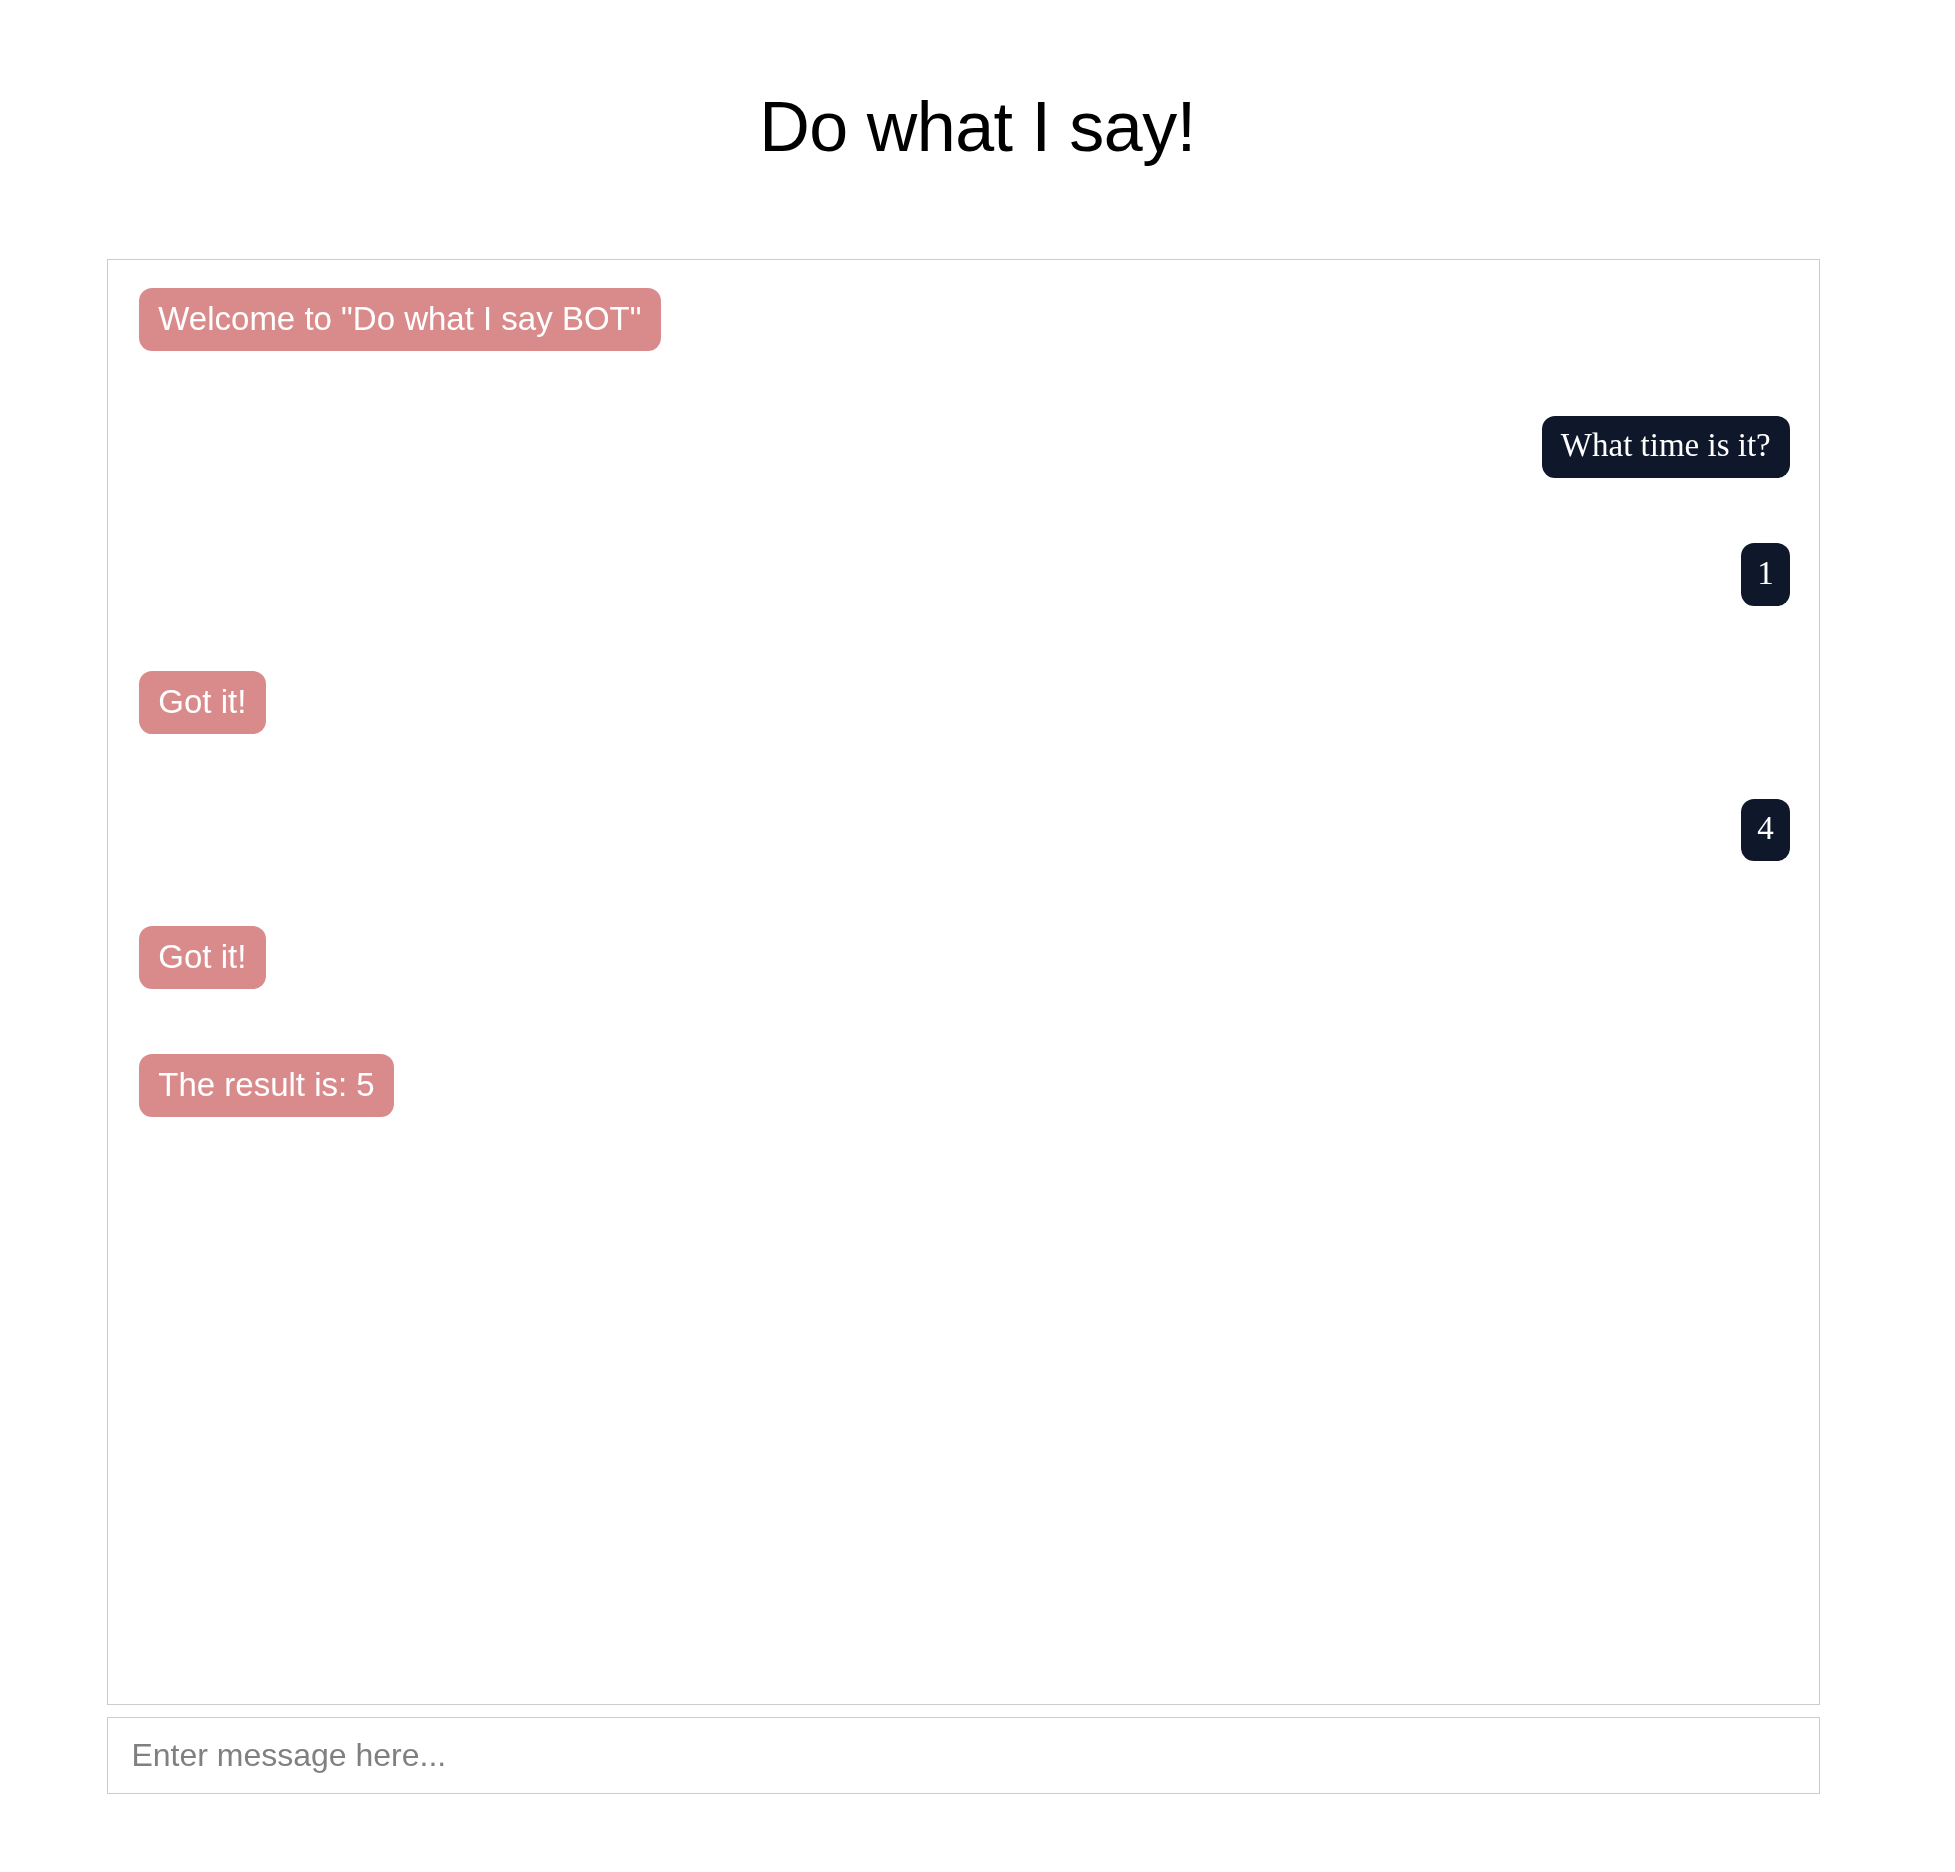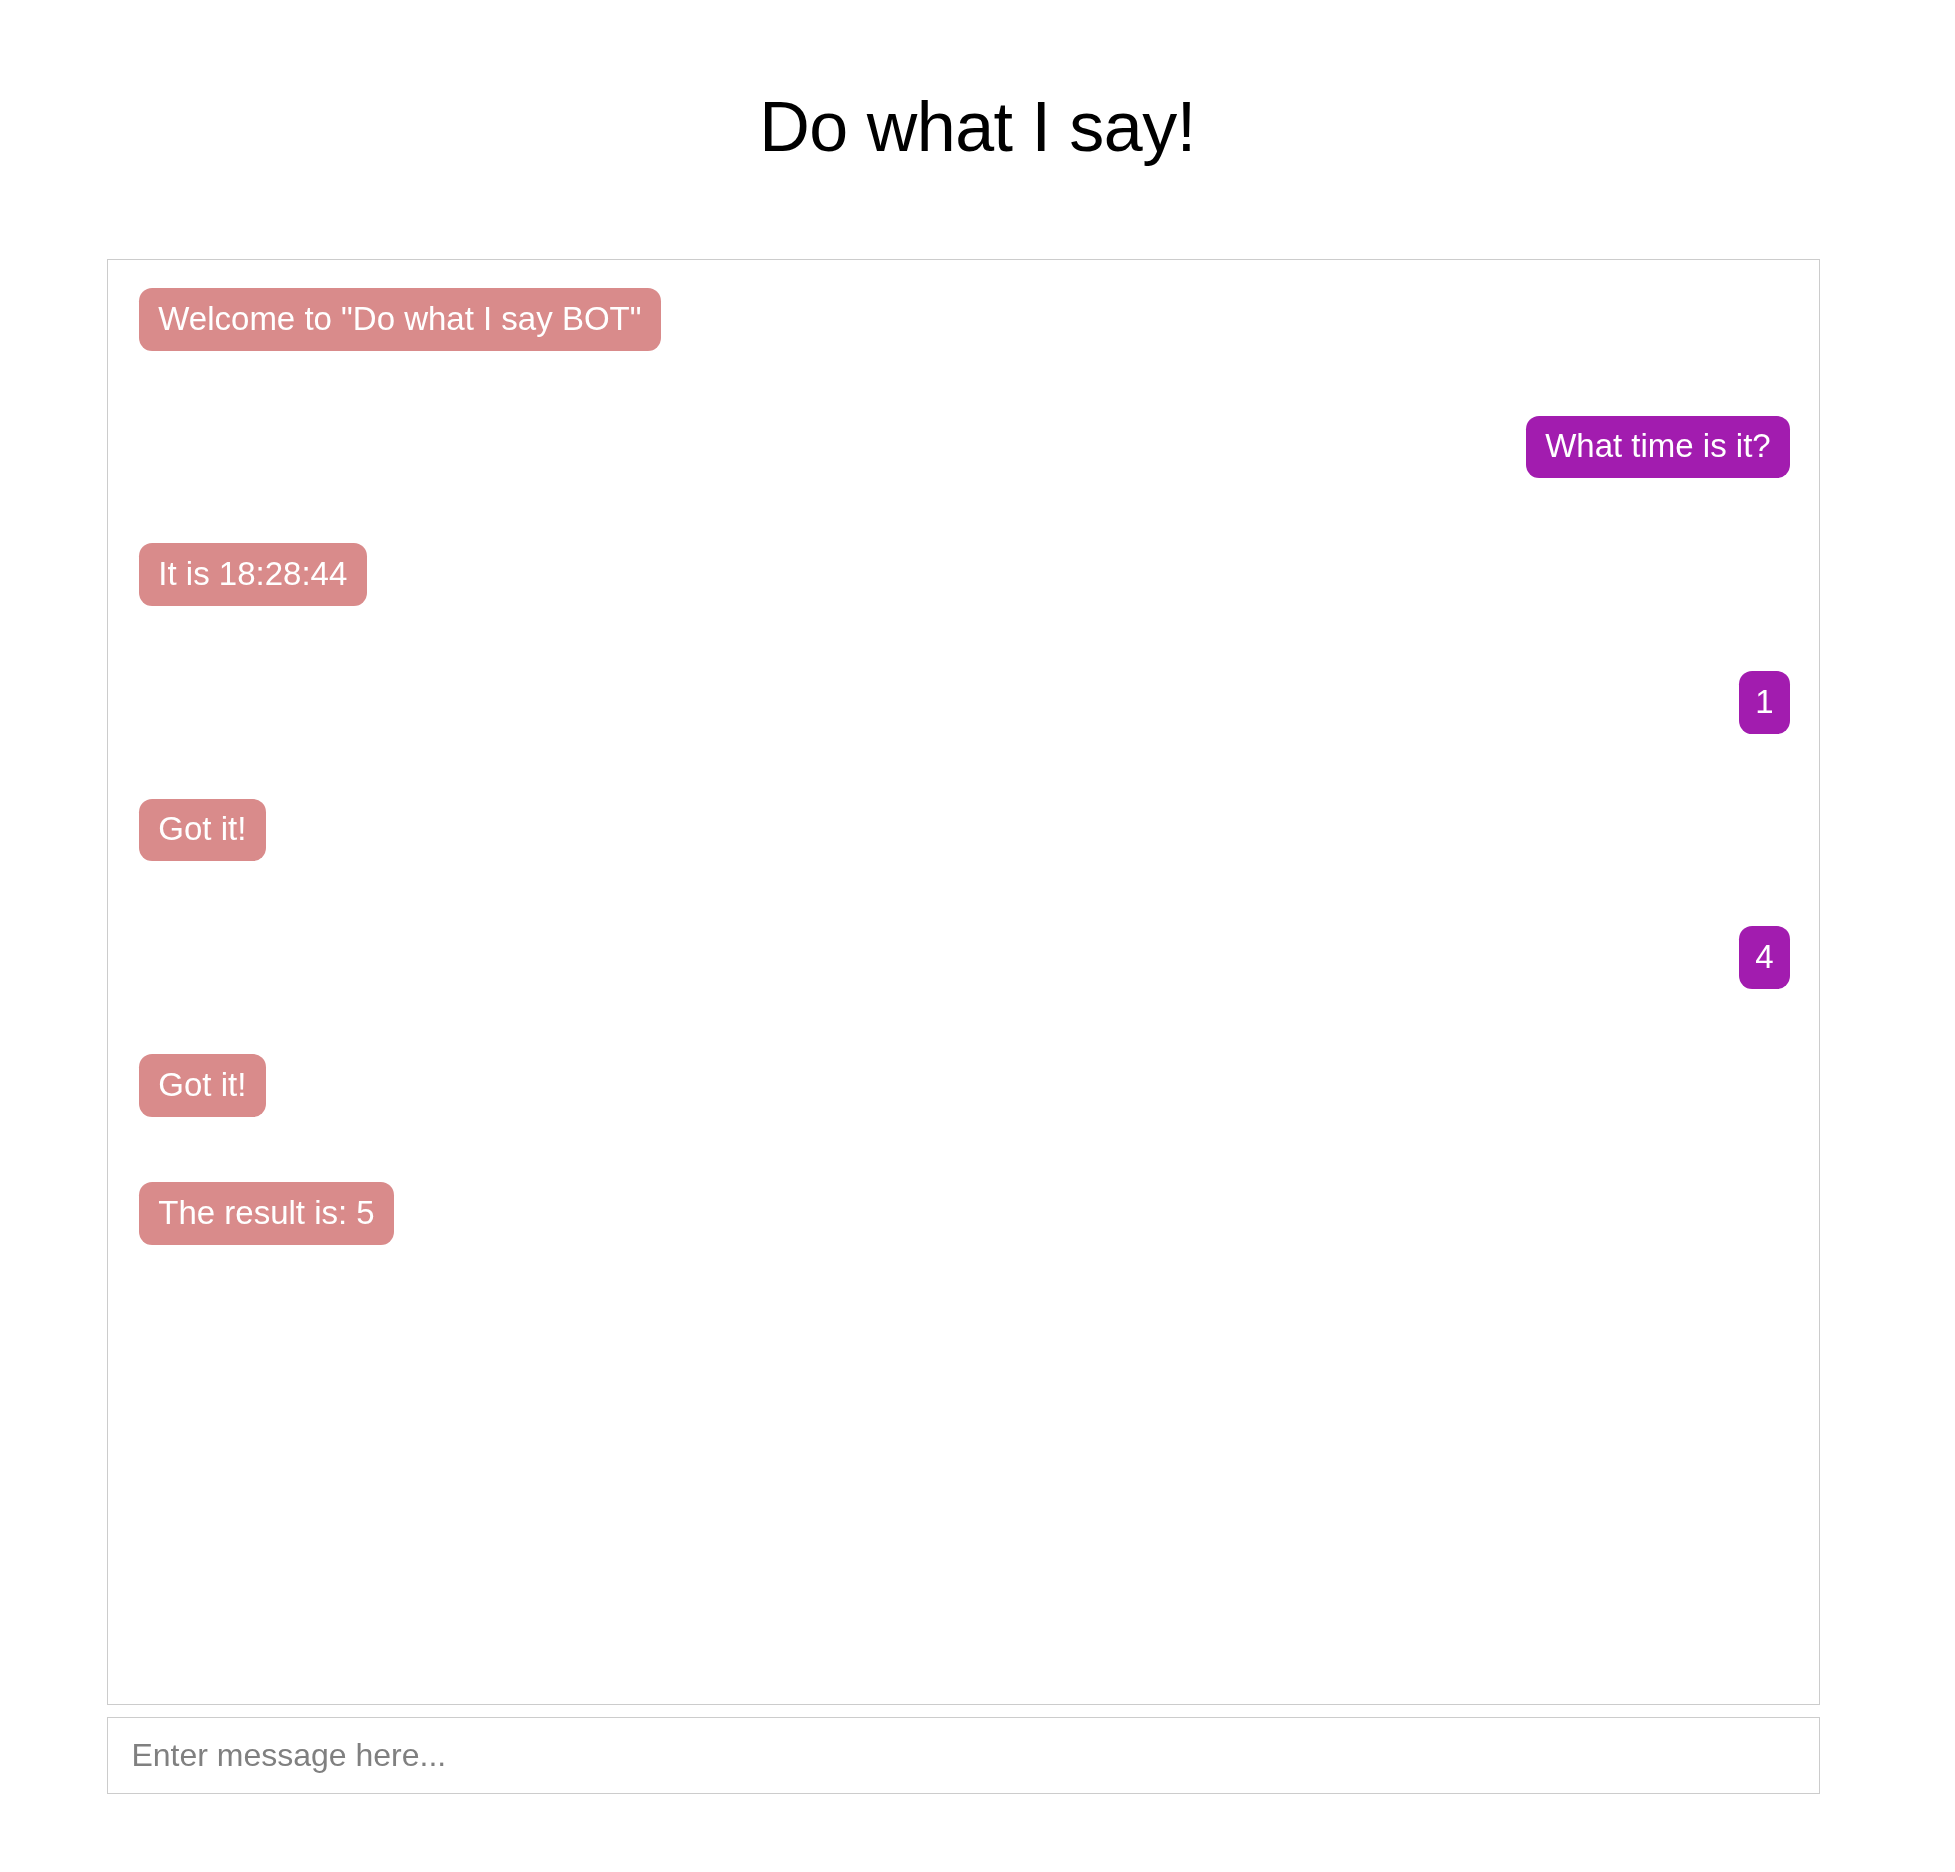--- a/index.html
+++ b/index.html
@@ -53,21 +53,21 @@
     display: inline-block;
     border-radius: 13.2px;
     padding: 13.7px 19.3px 16px 19.3px;
     font-size: 33px;
     line-height: 1.0;
     color: #ffffff;
     white-space: pre;
     max-width: 1324px;
   }
   .bubble.bot { background: #d98b8b; }
-  .bubble.user { background: #a21caf; }
+  .bubble.user { background: #0f172a; font-family: Liberation Serif, serif; }
   .bubble.short {
     padding-left: 16.3px;
     padding-right: 16.3px;
   }
   .input-bar {
     position: absolute;
     left: 107px;
     top: 1681px;
     width: 1713px;
     height: 77px;
@@ -100,23 +100,20 @@
   <h1 class="page-title">Do what I say!</h1>
 
   <div class="chat-panel">
     <div class="messages">
         <div class="msg-row bot">
           <div class="bubble bot">Welcome to "Do what I say BOT"</div>
         </div>
         <div class="msg-row user">
           <div class="bubble user">What time is it?</div>
         </div>
-        <div class="msg-row bot">
-          <div class="bubble bot">It is 18:28:44</div>
-        </div>
         <div class="msg-row user">
           <div class="bubble user short">1</div>
         </div>
         <div class="msg-row bot">
           <div class="bubble bot">Got it!</div>
         </div>
         <div class="msg-row user">
           <div class="bubble user short">4</div>
         </div>
         <div class="msg-row bot">

